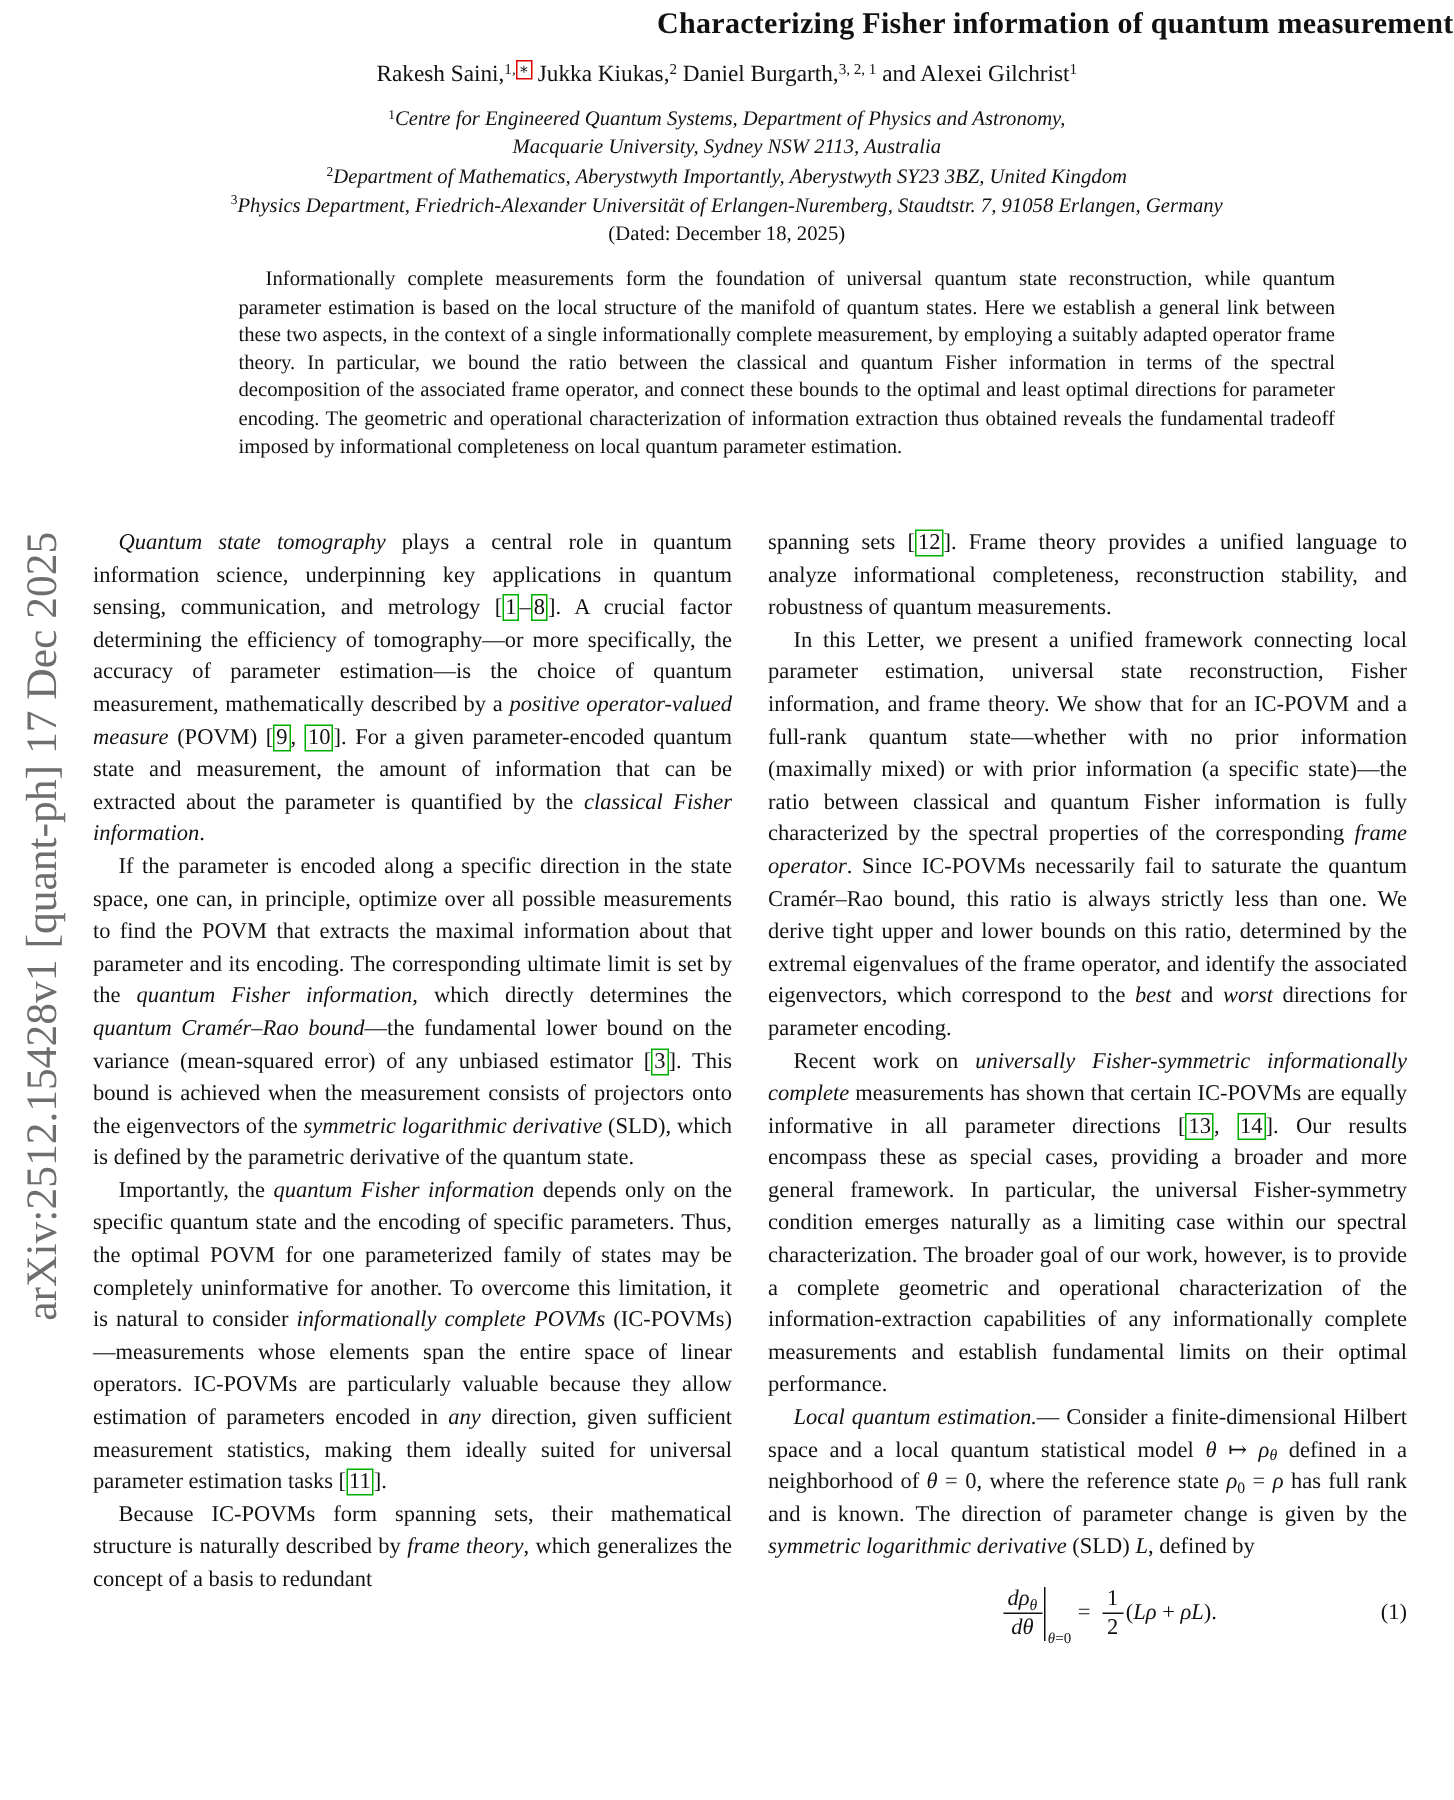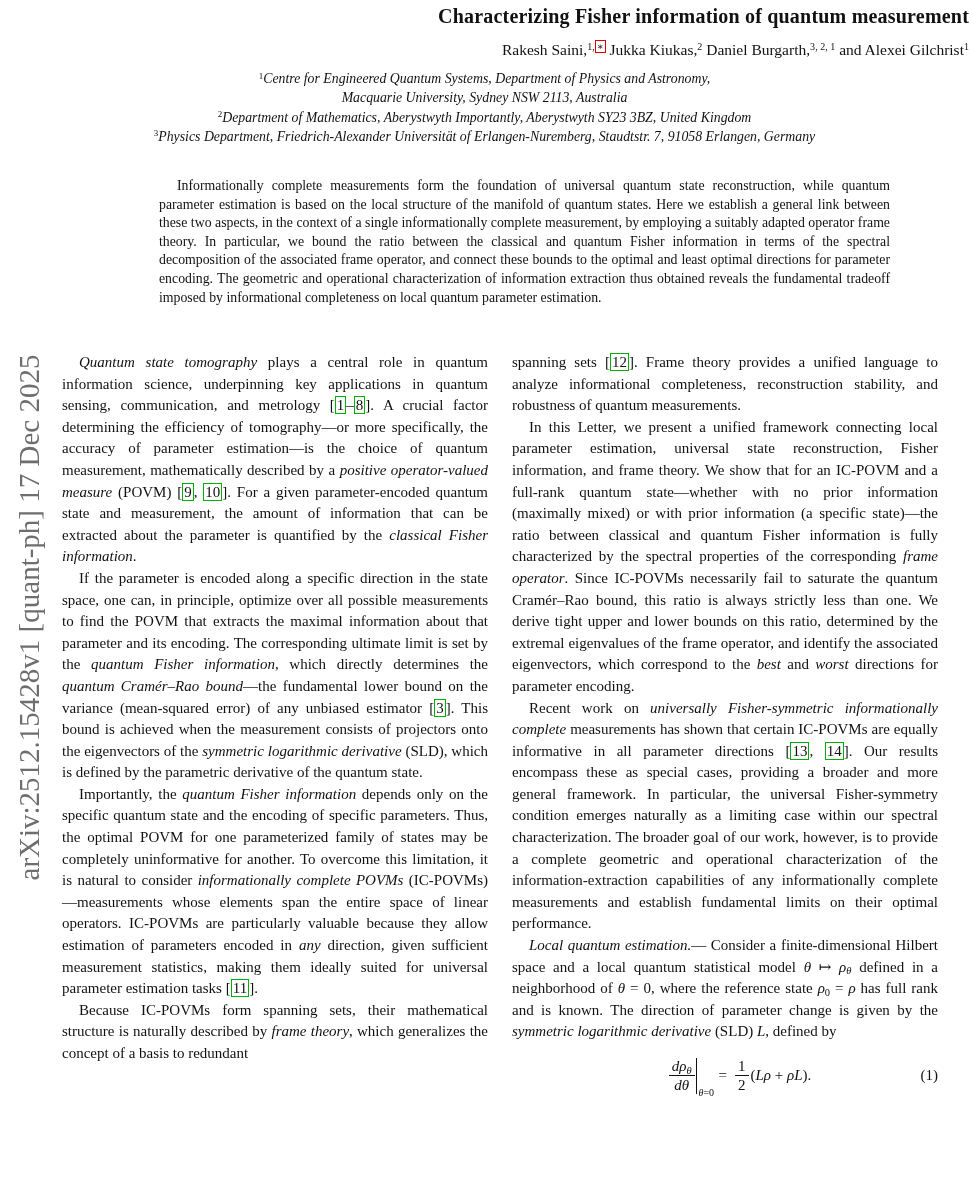--- a/index.html
+++ b/index.html
@@ -1,21 +1,21 @@
 <!DOCTYPE html>
 <html lang="en"><head>
 <meta charset="utf-8">
 <style>
   html,body{margin:0;padding:0;background:#ffffff;}
   body{width:969px;height:1200px;overflow:hidden;}
   .page{position:relative;width:969px;height:1200px;background:#fff;color:#111;
         font-family:"Liberation Serif","DejaVu Serif",serif;}
   .title{position:absolute;top:5px;left:0;width:969px;text-align:right;
          font-size:20px;font-weight:bold;letter-spacing:.2px;}
-  .authors{position:absolute;top:41px;left:0;width:969px;text-align:right;font-size:15.5px;}
+  .authors{position:absolute;top:41px;left:0;width:969px;text-align:center;font-size:15.5px;}
   .affils{position:absolute;top:69px;left:0;width:969px;}
   .affils .para{margin:0;text-align:center;text-indent:0;font-size:13.8px;line-height:19.3px;}
   .abstract{position:absolute;top:177px;left:159px;width:731px;
             font-size:13.8px;line-height:18.6px;text-align:justify;text-indent:18px;}
   .col{position:absolute;top:352px;width:426px;}
   .col-left{left:62px;}
   .col-right{left:512px;}
   .para{margin:0;font-size:15px;line-height:21.6px;text-align:justify;
         text-indent:17px;hyphens:auto;-webkit-hyphens:auto;}
   .para.noindent{text-indent:0;}
@@ -49,20 +49,21 @@
 
   <div class="title">Characterizing Fisher information of quantum measurement</div>
 
   <div class="authors"><span>Rakesh Saini,</span><span class="sp">1,</span><span class="sp cbox red">∗</span><span> Jukka Kiukas,</span><span class="sp">2</span><span> Daniel Burgarth,</span><span class="sp">3, 2, 1</span><span> and Alexei Gilchrist</span><span class="sp">1</span></div>
 
   <div class="affils">
       <p class="para"><span class="sp">1</span><span class="it">Centre for Engineered Quantum Systems, Department of Physics and Astronomy,</span></p>
       <p class="para"><span class="it">Macquarie University, Sydney NSW 2113, Australia</span></p>
       <p class="para"><span class="sp">2</span><span class="it">Department of Mathematics, Aberystwyth Importantly, Aberystwyth SY23 3BZ, United Kingdom</span></p>
       <p class="para"><span class="sp">3</span><span class="it">Physics Department, Friedrich-Alexander Universität of Erlangen-Nuremberg, Staudtstr. 7, 91058 Erlangen, Germany</span></p>
+      <p class="para"><span>(Dated: December 18, 2025)</span></p>
     </div>
 
   <div class="abstract">Informationally complete measurements form the foundation of universal quantum state reconstruction, while quantum parameter estimation is based on the local structure of the manifold of quantum states. Here we establish a general link between these two aspects, in the context of a single informationally complete measurement, by employing a suitably adapted operator frame theory. In particular, we bound the ratio between the classical and quantum Fisher information in terms of the spectral decomposition of the associated frame operator, and connect these bounds to the optimal and least optimal directions for parameter encoding. The geometric and operational characterization of information extraction thus obtained reveals the fundamental tradeoff imposed by informational completeness on local quantum parameter estimation.</div>
 
   <div class="col col-left">
       <p class="para"><span class="it">Quantum state tomography</span><span> plays a central role in quantum information science, underpinning key applications in quantum sensing, communication, and metrology [</span><span class="cbox green">1</span><span>–</span><span class="cbox green">8</span><span>]. A crucial factor determining the efficiency of tomography—or more specifically, the accuracy of parameter estimation—is the choice of quantum measurement, mathematically described by a </span><span class="it">positive operator-valued measure</span><span> (POVM) [</span><span class="cbox green">9</span><span>, </span><span class="cbox green">10</span><span>]. For a given parameter-encoded quantum state and measurement, the amount of information that can be extracted about the parameter is quantified by the </span><span class="it">classical Fisher information</span><span>.</span></p>
       <p class="para"><span>If the parameter is encoded along a specific direction in the state space, one can, in principle, optimize over all possible measurements to find the POVM that extracts the maximal information about that parameter and its encoding. The corresponding ultimate limit is set by the </span><span class="it">quantum Fisher information</span><span>, which directly determines the </span><span class="it">quantum Cramér–Rao bound</span><span>—the fundamental lower bound on the variance (mean-squared error) of any unbiased estimator [</span><span class="cbox green">3</span><span>]. This bound is achieved when the measurement consists of projectors onto the eigenvectors of the </span><span class="it">symmetric logarithmic derivative</span><span> (SLD), which is defined by the parametric derivative of the quantum state.</span></p>
       <p class="para"><span>Importantly, the </span><span class="it">quantum Fisher information</span><span> depends only on the specific quantum state and the encoding of specific parameters. Thus, the optimal POVM for one parameterized family of states may be completely uninformative for another. To overcome this limitation, it is natural to consider </span><span class="it">informationally complete POVMs</span><span> (IC-POVMs)—measurements whose elements span the entire space of linear operators. IC-POVMs are particularly valuable because they allow estimation of parameters encoded in </span><span class="it">any</span><span> direction, given sufficient measurement statistics, making them ideally suited for universal parameter estimation tasks [</span><span class="cbox green">11</span><span>].</span></p>
       <p class="para"><span>Because IC-POVMs form spanning sets, their mathematical structure is naturally described by </span><span class="it">frame theory</span><span>, which generalizes the concept of a basis to redundant</span></p>
     </div>

